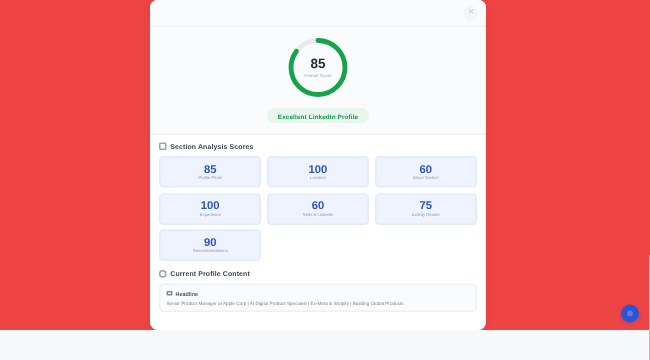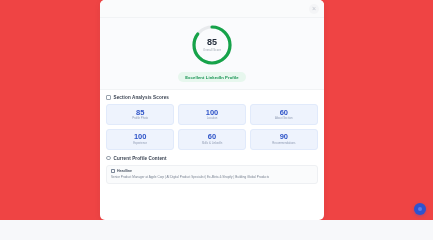--- a/index.html
+++ b/index.html
@@ -222,20 +222,24 @@
           <div class="score-value">100</div>
           <div class="score-label">Experience</div>
         </div>
 
 
         <div class="score-card">
           <div class="score-value">60</div>
           <div class="score-label">Skills &amp; LinkedIn</div>
         </div>
 
+        <div class="score-card">
+          <div class="score-value">75</div>
+          <div class="score-label">Activity Recent</div>
+        </div>
 
         <div class="score-card">
           <div class="score-value">90</div>
           <div class="score-label">Recommendations</div>
         </div>
 
       </div>
     </div>
 
     <div class="content-section">

